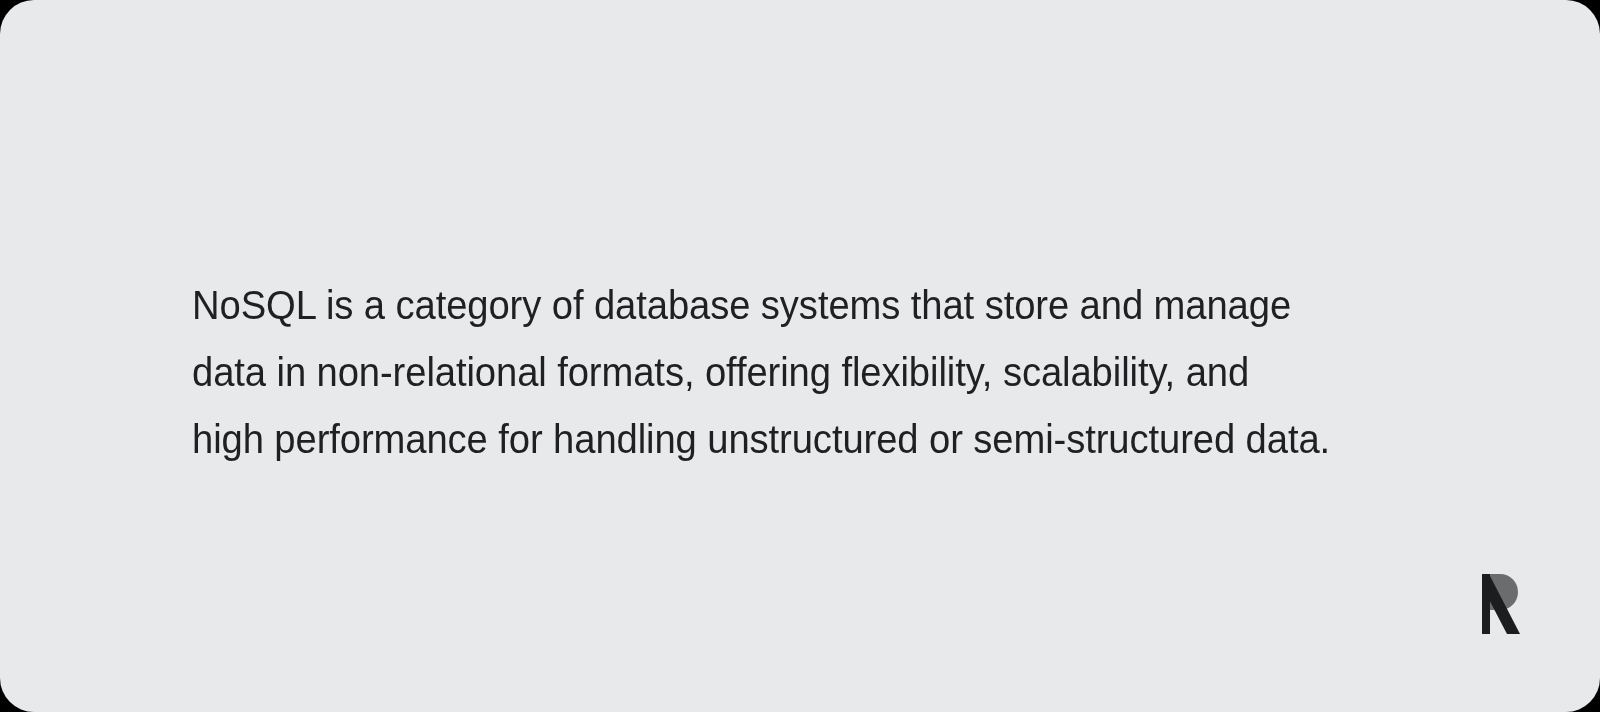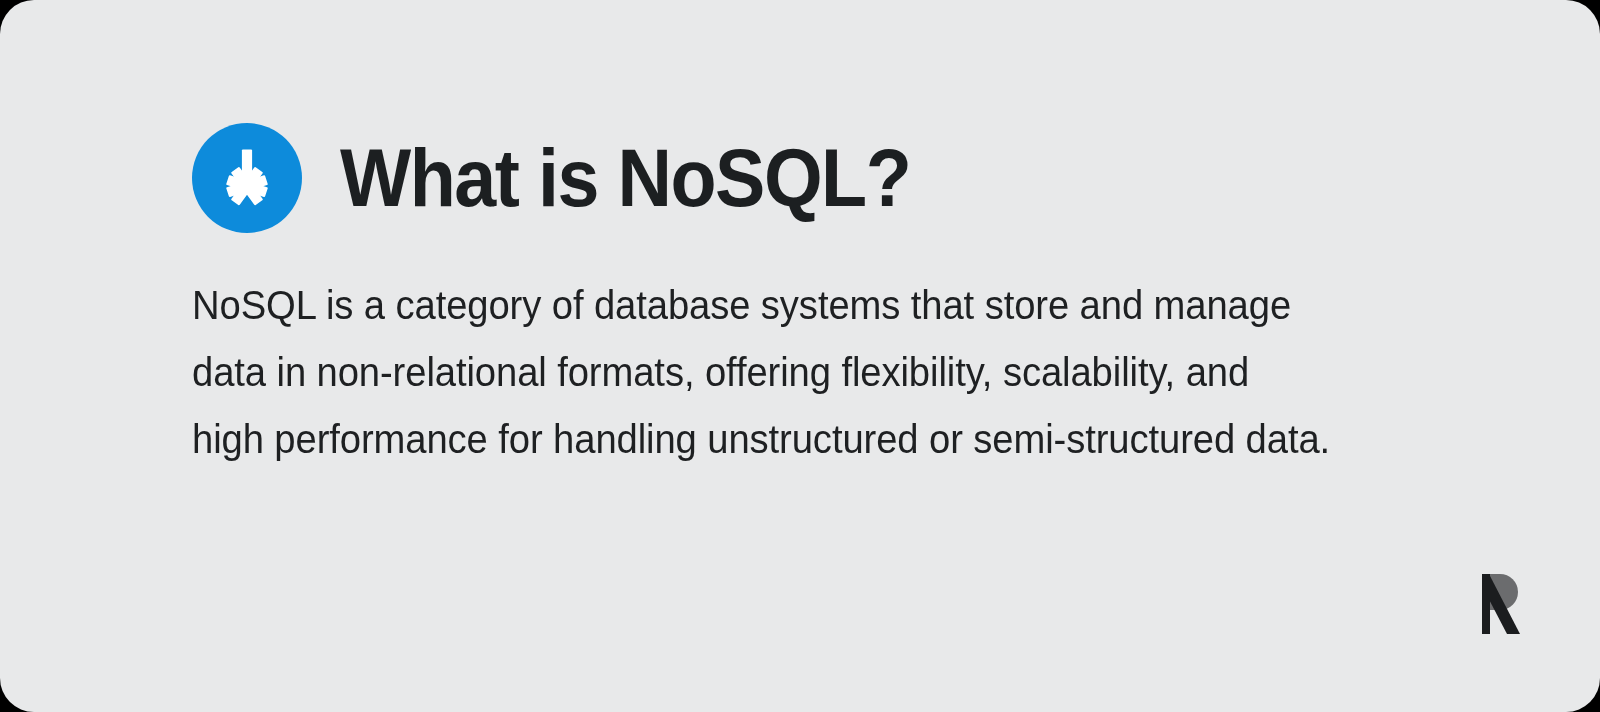--- a/index.html
+++ b/index.html
@@ -107,36 +107,20 @@
     width: 46px;
     height: 64px;
   }
 </style>
 </head>
 <body>
 
 <div class="card">
   <div class="card-inner">
 
-    <div class="header-row">
-
-      <div class="brand-icon">
-        <svg viewBox="0 0 100 100" xmlns="http://www.w3.org/2000/svg" aria-hidden="true">
-          <g fill="#ffffff">
-            <rect x="42.5" y="8" width="15" height="46" rx="1.5"></rect>
-            <rect x="42.5" y="32" width="15" height="60" rx="1.5" transform="rotate(36 50 62)"></rect>
-            <rect x="42.5" y="32" width="15" height="60" rx="1.5" transform="rotate(-36 50 62)"></rect>
-            <rect x="42.5" y="32" width="15" height="60" rx="1.5" transform="rotate(108 50 62)"></rect>
-            <rect x="42.5" y="32" width="15" height="60" rx="1.5" transform="rotate(-108 50 62)"></rect>
-          </g>
-        </svg>
-      </div>
-
-      <h1 class="page-title">What is NoSQL?</h1>
-    </div>
 
     <p class="body-copy">NoSQL is a category of database systems that store and manage data in non-relational formats, offering flexibility, scalability, and high performance for handling unstructured or semi-structured data.</p>
 
   </div>
 
   <div class="corner-logo">
     <svg viewBox="0 0 46 64" xmlns="http://www.w3.org/2000/svg" aria-hidden="true">
       <path d="M14 4 H24 A18 18 0 0 1 24 40 H14 Z" fill="#6b6c6e"></path>
       <path d="M14 4 L14 64 L6 64 L6 4 Z" fill="#1b1d1f"></path>
       <path d="M13 4 L44 64 L31 64 L6 16 Z" fill="#1b1d1f"></path>

